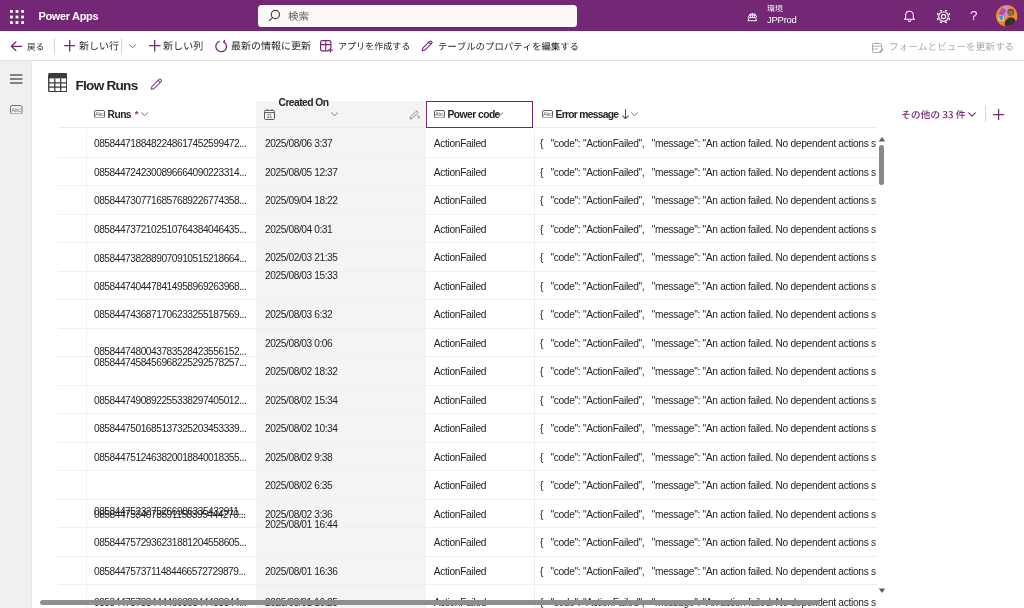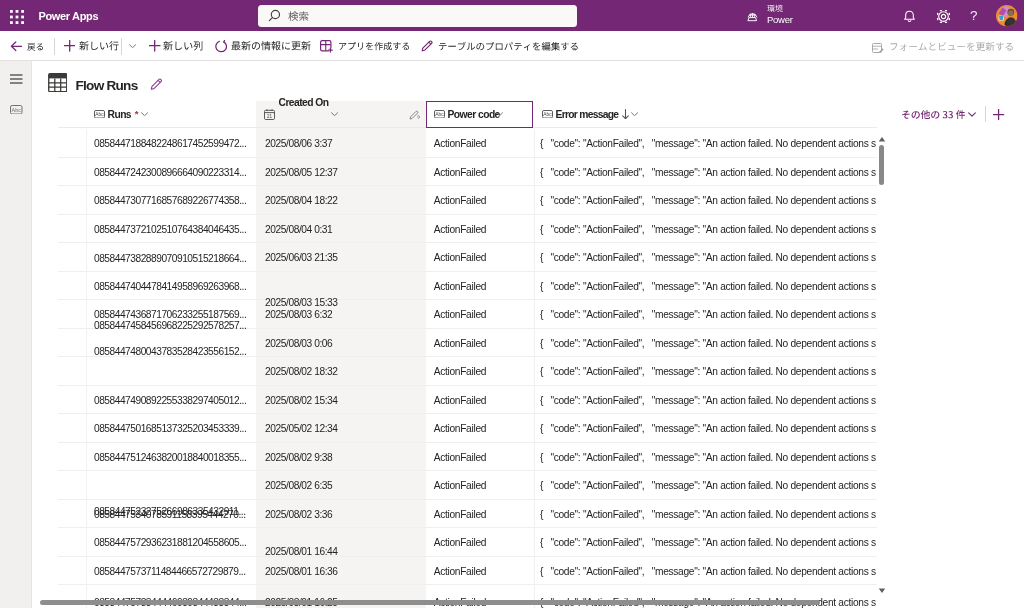--- a/index.html
+++ b/index.html
@@ -40,21 +40,21 @@
   </svg>
 <svg style="position:absolute;left:745.5px;top:10px" width="12.5" height="12" viewBox="0 0 12.5 12">
 <path d="M2.1 7.4 A4.5 4.5 0 0 1 10.9 7.4" fill="none" stroke="#fff" stroke-width="0.95"></path>
 <path d="M6.5 3 V7.2 M3.1 5.1 H9.9" stroke="#fff" stroke-width="0.85" fill="none"></path>
 <path d="M4.8 3.3 Q4 5.3 4.7 7.2 M8.2 3.3 Q9 5.3 8.3 7.2" stroke="#fff" stroke-width="0.8" fill="none"></path>
 <path d="M3 7.6 L1.9 10.7 H10.6 L9.5 7.6 Z" fill="none" stroke="#fff" stroke-width="0.95" stroke-linejoin="round"></path>
 </svg>
 <svg style="position:absolute;left:767.0px;top:2.80px" width="16.0" height="10.40" viewBox="0 -10.5 20.00 13.0">
     <path d="M0.4 -7.7H3.6V-7.0H0.4ZM0.6 -4.8H3.4V-4.1H0.6ZM3.5 -5.4H9.6V-4.8H3.5ZM0.3 -1.4Q0.8 -1.5 1.3 -1.7Q1.9 -1.8 2.5 -2.0Q3.1 -2.2 3.7 -2.4L3.8 -1.7Q2.9 -1.4 2.1 -1.2Q1.2 -0.9 0.5 -0.7ZM4.8 -3.7V-2.7H8.2V-3.7ZM4.1 -4.3H8.9V-2.1H4.1ZM7.5 -7.5V-6.5H8.5V-7.5ZM6.0 -7.5V-6.5H7.0V-7.5ZM4.6 -7.5V-6.5H5.5V-7.5ZM3.9 -8.1H9.1V-6.0H3.9ZM6.8 -2.4Q7.0 -1.8 7.4 -1.3Q7.8 -0.7 8.4 -0.4Q8.9 0.0 9.6 0.2Q9.5 0.3 9.3 0.5Q9.2 0.7 9.1 0.8Q8.1 0.4 7.3 -0.4Q6.6 -1.2 6.2 -2.2ZM8.8 -2.0 9.4 -1.6Q9.0 -1.4 8.6 -1.1Q8.2 -0.9 7.8 -0.7L7.4 -1.1Q7.6 -1.2 7.9 -1.3Q8.1 -1.5 8.4 -1.7Q8.7 -1.9 8.8 -2.0ZM1.7 -7.4H2.4V-1.5L1.7 -1.4ZM6.4 -2.5 6.9 -2.3Q6.5 -1.8 5.8 -1.3Q5.2 -0.8 4.5 -0.4Q3.9 -0.0 3.2 0.2Q3.1 0.1 3.0 -0.1Q2.9 -0.2 2.8 -0.3Q3.4 -0.5 4.1 -0.9Q4.8 -1.2 5.4 -1.7Q6.0 -2.1 6.4 -2.5ZM5.5 -1.4 6.2 -1.9V0.8H5.5Z M13.8 -7.6H19.4V-7.0H13.8ZM13.4 -5.8H19.6V-5.2H13.4ZM16.1 -8.4H16.9V-7.2H16.1ZM17.7 -7.0 18.4 -6.9Q18.3 -6.6 18.1 -6.3Q18.0 -6.0 17.9 -5.8L17.2 -5.9Q17.3 -6.2 17.5 -6.5Q17.6 -6.8 17.7 -7.0ZM14.7 -6.9 15.4 -7.0Q15.5 -6.8 15.6 -6.5Q15.8 -6.2 15.8 -6.0L15.1 -5.8Q15.1 -6.0 15.0 -6.3Q14.9 -6.6 14.7 -6.9ZM14.9 -2.9V-2.2H18.3V-2.9ZM14.9 -4.2V-3.4H18.3V-4.2ZM14.1 -4.7H19.0V-1.7H14.1ZM16.9 -1.9H17.7V-0.2Q17.7 -0.0 17.7 0.0Q17.8 0.1 17.9 0.1Q18.0 0.1 18.2 0.1Q18.3 0.1 18.5 0.1Q18.7 0.1 18.7 0.1Q18.9 0.1 18.9 0.0Q19.0 -0.1 19.0 -0.3Q19.0 -0.5 19.0 -0.9Q19.1 -0.9 19.2 -0.8Q19.3 -0.8 19.5 -0.7Q19.6 -0.7 19.7 -0.7Q19.6 -0.1 19.6 0.2Q19.5 0.5 19.3 0.6Q19.1 0.7 18.8 0.7Q18.8 0.7 18.6 0.7Q18.5 0.7 18.3 0.7Q18.2 0.7 18.0 0.7Q17.9 0.7 17.8 0.7Q17.5 0.7 17.3 0.7Q17.1 0.6 17.0 0.4Q16.9 0.2 16.9 -0.2ZM15.2 -1.9H15.9Q15.8 -1.4 15.7 -1.0Q15.5 -0.5 15.2 -0.2Q14.9 0.1 14.4 0.4Q13.9 0.6 13.2 0.8Q13.1 0.7 13.1 0.6Q13.0 0.5 12.9 0.4Q12.8 0.2 12.8 0.2Q13.4 0.0 13.8 -0.1Q14.3 -0.3 14.6 -0.6Q14.8 -0.8 15.0 -1.2Q15.1 -1.5 15.2 -1.9ZM10.5 -6.0H13.5V-5.2H10.5ZM11.7 -8.3H12.4V-1.8H11.7ZM10.3 -1.5Q10.7 -1.7 11.3 -1.9Q11.8 -2.2 12.4 -2.4Q13.0 -2.7 13.6 -3.0L13.7 -2.3Q12.9 -1.9 12.1 -1.5Q11.3 -1.1 10.6 -0.8Z" fill="#ffffff"></path>
   </svg>
-<div class="t" style="left:767px;top:13.6px;font-size:9.5px;color:#fff;letter-spacing:-0.25px">Power</div>
+<div class="t" style="left:767px;top:13.6px;font-size:9.5px;color:#fff;letter-spacing:-0.25px">JPProd</div>
 <svg style="position:absolute;left:902.5px;top:9.5px" width="13" height="13" viewBox="0 0 13 13">
 <path d="M6.5 1.2 C4.2 1.2 2.7 2.9 2.7 5.1 V7.8 L1.6 9.3 H11.4 L10.3 7.8 V5.1 C10.3 2.9 8.8 1.2 6.5 1.2 Z" fill="none" stroke="#fff" stroke-width="1.05" stroke-linejoin="round"></path>
 <path d="M5.2 10.6 A1.4 1.4 0 0 0 7.8 10.6" fill="none" stroke="#fff" stroke-width="1.05" stroke-linecap="round"></path>
 </svg>
 <svg style="position:absolute;left:936.5px;top:9.5px" width="13" height="13" viewBox="0 0 13 13">
 <circle cx="6.5" cy="6.5" r="4.8" fill="none" stroke="#fff" stroke-width="1.15"></circle>
 <rect x="-1.05" y="-1.7" width="2.1" height="2.2" rx="0.7" transform="translate(12.14 8.83) rotate(112.5)" fill="#fff"></rect>
     <rect x="-1.05" y="-1.7" width="2.1" height="2.2" rx="0.7" transform="translate(8.83 12.14) rotate(157.5)" fill="#fff"></rect>
     <rect x="-1.05" y="-1.7" width="2.1" height="2.2" rx="0.7" transform="translate(4.17 12.14) rotate(202.5)" fill="#fff"></rect>
     <rect x="-1.05" y="-1.7" width="2.1" height="2.2" rx="0.7" transform="translate(0.86 8.83) rotate(247.5)" fill="#fff"></rect>
@@ -164,81 +164,81 @@
     <div class="ct dt" style="top:138.4px">2025/08/06 3:37</div>
     <div class="ct ec" style="top:138.4px">ActionFailed</div>
     <div class="ct em" style="top:138.4px">{  "code": "ActionFailed",  "message": "An action failed. No dependent actions s</div>
     <div class="row" style="top:157.5px"></div>
     <div class="ct nm" style="top:166.9px">0858447242300896664090223314...</div>
     <div class="ct dt" style="top:166.9px">2025/08/05 12:37</div>
     <div class="ct ec" style="top:166.9px">ActionFailed</div>
     <div class="ct em" style="top:166.9px">{  "code": "ActionFailed",  "message": "An action failed. No dependent actions s</div>
     <div class="row" style="top:186.0px"></div>
     <div class="ct nm" style="top:195.4px">0858447307716857689226774358...</div>
-    <div class="ct dt" style="top:195.4px">2025/08/04 18:22</div>
+    <div class="ct dt" style="top:195.4px">2025/09/04 18:22</div>
     <div class="ct ec" style="top:195.4px">ActionFailed</div>
     <div class="ct em" style="top:195.4px">{  "code": "ActionFailed",  "message": "An action failed. No dependent actions s</div>
     <div class="row" style="top:214.5px"></div>
     <div class="ct nm" style="top:223.9px">0858447372102510764384046435...</div>
     <div class="ct dt" style="top:223.9px">2025/08/04 0:31</div>
     <div class="ct ec" style="top:223.9px">ActionFailed</div>
     <div class="ct em" style="top:223.9px">{  "code": "ActionFailed",  "message": "An action failed. No dependent actions s</div>
     <div class="row" style="top:243.0px"></div>
     <div class="ct nm" style="top:253px">0858447382889070910515218664...</div>
-    <div class="ct dt" style="top:252.4px">2025/06/03 21:35</div>
+    <div class="ct dt" style="top:252.4px">2025/02/03 21:35</div>
     <div class="ct ec" style="top:252.4px">ActionFailed</div>
     <div class="ct em" style="top:252.4px">{  "code": "ActionFailed",  "message": "An action failed. No dependent actions s</div>
     <div class="row" style="top:271.5px"></div>
     <div class="ct nm" style="top:280.9px">0858447404478414958969263968...</div>
-    <div class="ct dt" style="top:297px">2025/08/03 15:33</div>
+    <div class="ct dt" style="top:270px">2025/08/03 15:33</div>
     <div class="ct ec" style="top:280.9px">ActionFailed</div>
     <div class="ct em" style="top:280.9px">{  "code": "ActionFailed",  "message": "An action failed. No dependent actions s</div>
     <div class="row" style="top:300.0px"></div>
     <div class="ct nm" style="top:309.4px">0858447436871706233255187569...</div>
     <div class="ct dt" style="top:309.4px">2025/08/03 6:32</div>
     <div class="ct ec" style="top:309.4px">ActionFailed</div>
     <div class="ct em" style="top:309.4px">{  "code": "ActionFailed",  "message": "An action failed. No dependent actions s</div>
     <div class="row" style="top:328.5px"></div>
-    <div class="ct nm" style="top:320px">0858447458456968225292578257...</div>
+    <div class="ct nm" style="top:357px">0858447458456968225292578257...</div>
     <div class="ct dt" style="top:337.9px">2025/08/03 0:06</div>
     <div class="ct ec" style="top:337.9px">ActionFailed</div>
     <div class="ct em" style="top:337.9px">{  "code": "ActionFailed",  "message": "An action failed. No dependent actions s</div>
     <div class="row" style="top:357.0px"></div>
     <div class="ct nm" style="top:346px">0858447480043783528423556152...</div>
     <div class="ct dt" style="top:366.4px">2025/08/02 18:32</div>
     <div class="ct ec" style="top:366.4px">ActionFailed</div>
     <div class="ct em" style="top:366.4px">{  "code": "ActionFailed",  "message": "An action failed. No dependent actions s</div>
     <div class="row" style="top:385.5px"></div>
     <div class="ct nm" style="top:394.9px">0858447490892255338297405012...</div>
     <div class="ct dt" style="top:394.9px">2025/08/02 15:34</div>
     <div class="ct ec" style="top:394.9px">ActionFailed</div>
     <div class="ct em" style="top:394.9px">{  "code": "ActionFailed",  "message": "An action failed. No dependent actions s</div>
     <div class="row" style="top:414.0px"></div>
     <div class="ct nm" style="top:423.4px">0858447501685137325203453339...</div>
-    <div class="ct dt" style="top:423.4px">2025/05/02 12:34</div>
+    <div class="ct dt" style="top:423.4px">2025/08/02 10:34</div>
     <div class="ct ec" style="top:423.4px">ActionFailed</div>
     <div class="ct em" style="top:423.4px">{  "code": "ActionFailed",  "message": "An action failed. No dependent actions s</div>
     <div class="row" style="top:442.5px"></div>
     <div class="ct nm" style="top:451.9px">0858447512463820018840018355...</div>
     <div class="ct dt" style="top:451.9px">2025/08/02 9:38</div>
     <div class="ct ec" style="top:451.9px">ActionFailed</div>
     <div class="ct em" style="top:451.9px">{  "code": "ActionFailed",  "message": "An action failed. No dependent actions s</div>
     <div class="row" style="top:471.0px"></div>
     <div class="ct nm" style="top:506px">0858447523275266986335432911...</div>
     <div class="ct dt" style="top:480.4px">2025/08/02 6:35</div>
     <div class="ct ec" style="top:480.4px">ActionFailed</div>
     <div class="ct em" style="top:480.4px">{  "code": "ActionFailed",  "message": "An action failed. No dependent actions s</div>
     <div class="row" style="top:499.5px"></div>
     <div class="ct nm" style="top:508.9px">0858447534078591158395444270...</div>
     <div class="ct dt" style="top:508.9px">2025/08/02 3:36</div>
     <div class="ct ec" style="top:508.9px">ActionFailed</div>
     <div class="ct em" style="top:508.9px">{  "code": "ActionFailed",  "message": "An action failed. No dependent actions s</div>
     <div class="row" style="top:528.0px"></div>
     <div class="ct nm" style="top:537.4px">0858447572936231881204558605...</div>
-    <div class="ct dt" style="top:546px">2025/08/01 16:44</div>
+    <div class="ct dt" style="top:519px">2025/08/01 16:44</div>
     <div class="ct ec" style="top:537.4px">ActionFailed</div>
     <div class="ct em" style="top:537.4px">{  "code": "ActionFailed",  "message": "An action failed. No dependent actions s</div>
     <div class="row" style="top:556.5px"></div>
     <div class="ct nm" style="top:565.9px">0858447573711484466572729879...</div>
     <div class="ct dt" style="top:565.9px">2025/08/01 16:36</div>
     <div class="ct ec" style="top:565.9px">ActionFailed</div>
     <div class="ct em" style="top:565.9px">{  "code": "ActionFailed",  "message": "An action failed. No dependent actions s</div>
     <div class="row" style="top:585.0px"></div>
     <div class="ct nm" style="top:597.0px">0858447578344446939344438344...</div>
     <div class="ct dt" style="top:597.0px">2025/08/01 16:25</div>

